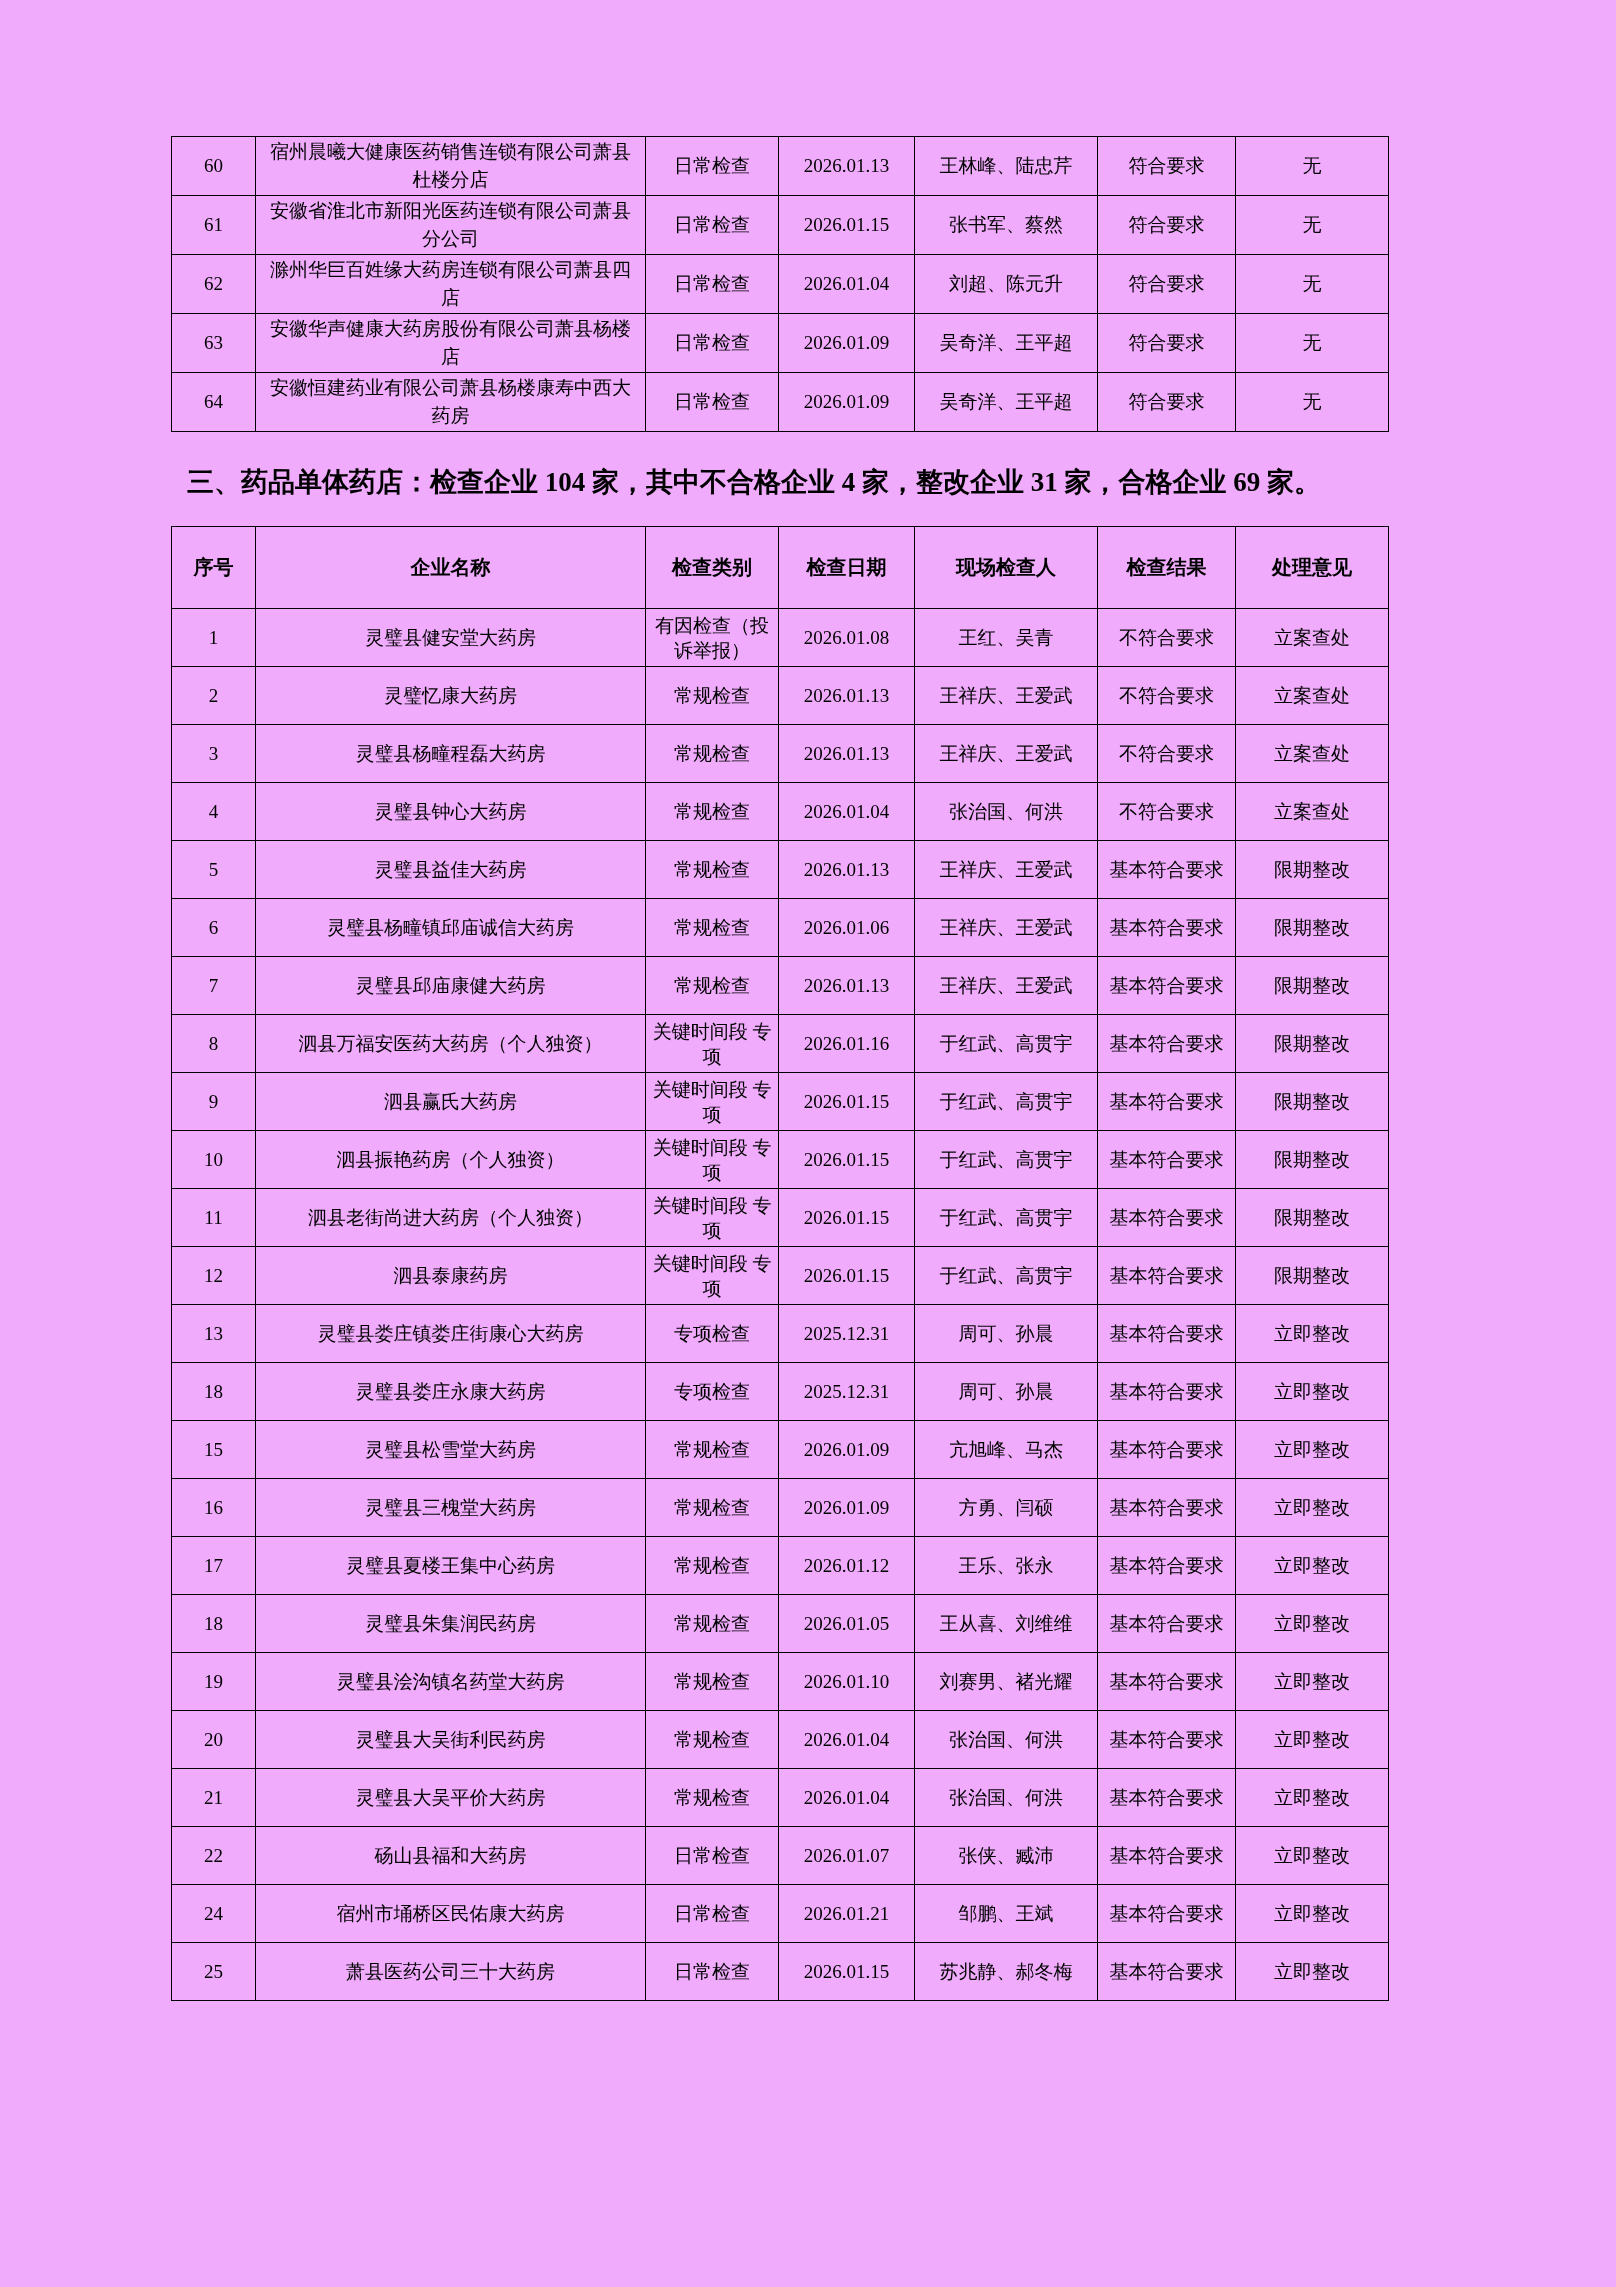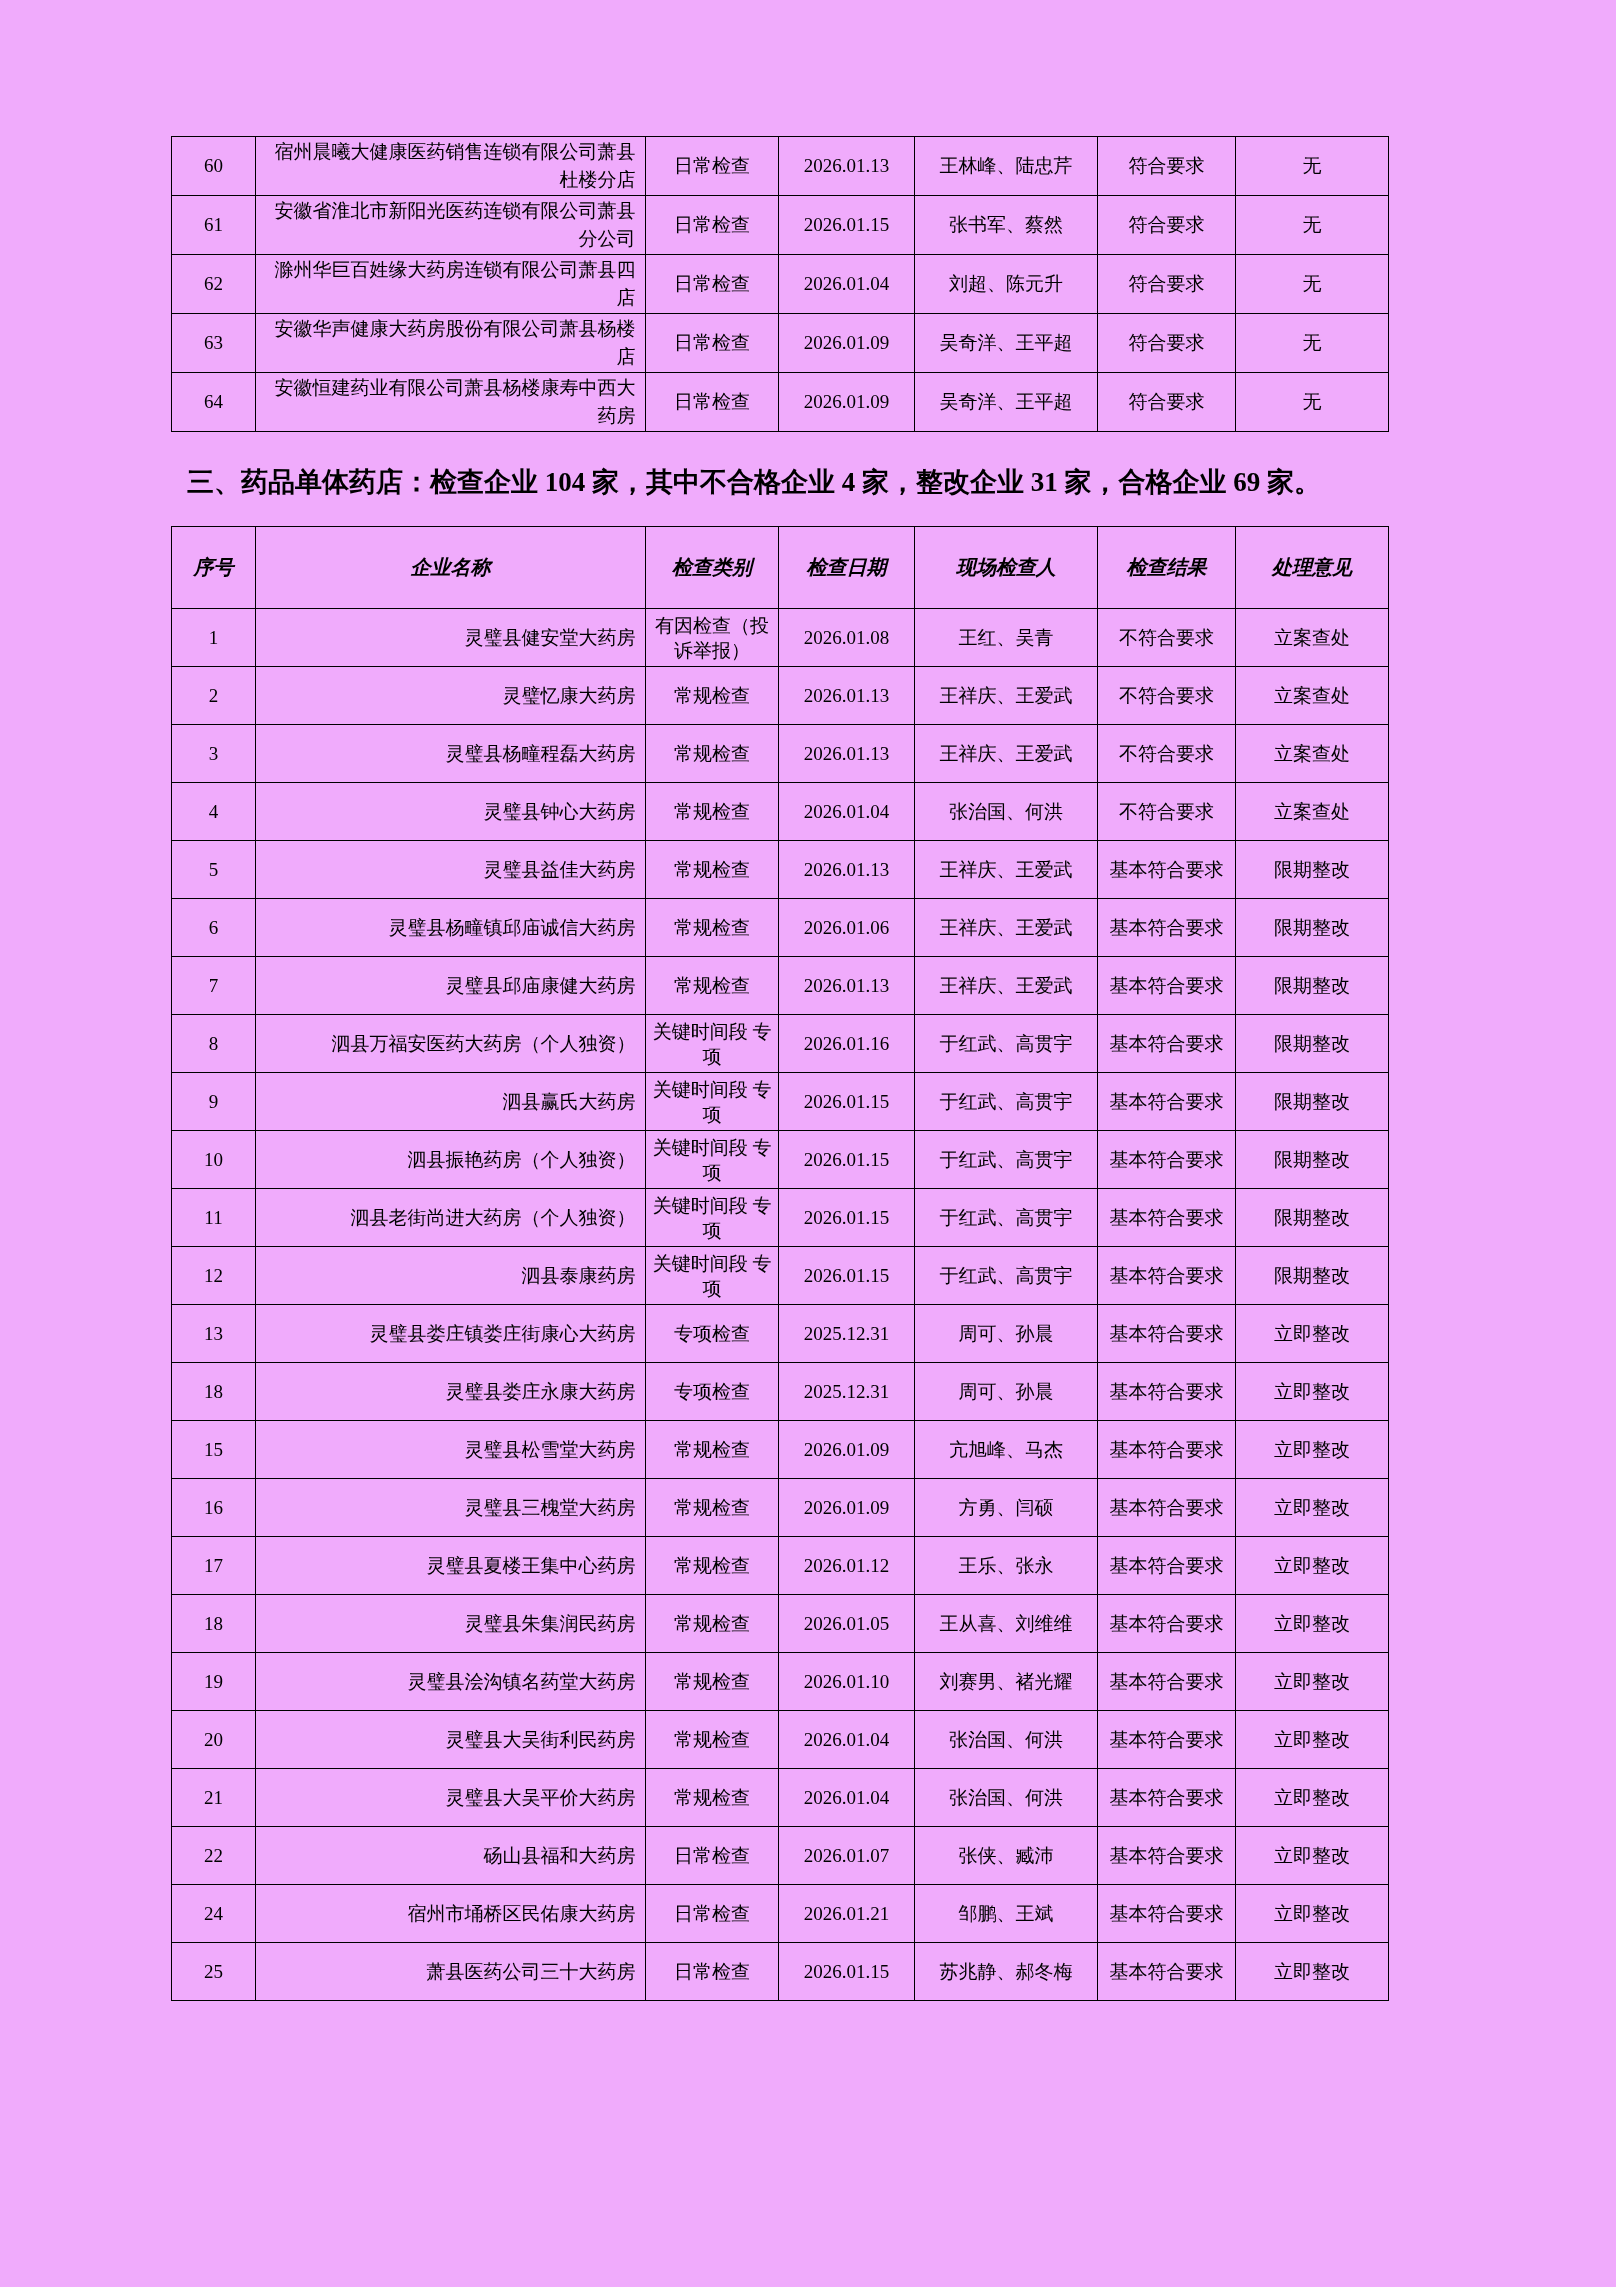--- a/index.html
+++ b/index.html
@@ -40,24 +40,24 @@
   .w-no     { width: 84px;  }
   .w-name   { width: 390px; }
   .w-type   { width: 133px; }
   .w-date   { width: 136px; }
   .w-insp   { width: 183px; }
   .w-result { width: 138px; }
   .w-action { width: 153px; }
 
   .t1 td { height: 58px; line-height: 28px; padding: 0 3.8px; }
   .t2 td { height: 57px; line-height: 25px; padding: 0 3.8px; }
-  .t2 th { height: 81px; line-height: 25px; font-weight: bold; font-size: 20px; padding: 0 3.8px; font-style: italic; }
+  .t2 th { height: 81px; line-height: 25px; font-weight: bold; font-size: 20px; padding: 0 3.8px; }
 
   .t1 td.col-name, .t2 td.col-name {
-    text-align: right;
+    text-align: center;
     padding: 0 9.6px;
   }
   .section-heading {
     width: 1217px;
     margin: 31px 0 25px 16px;
     font-size: 27px;
     font-weight: bold;
     line-height: 38px;
     color: #000000;
     font-family: "Liberation Serif", "DejaVu Serif", serif;

